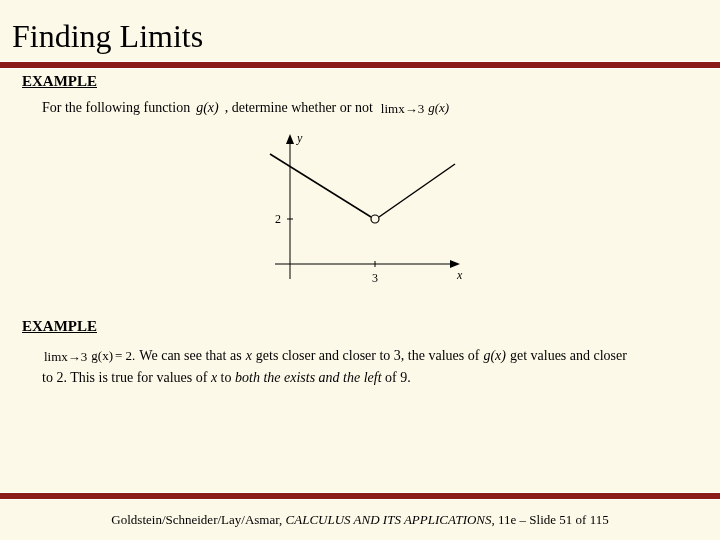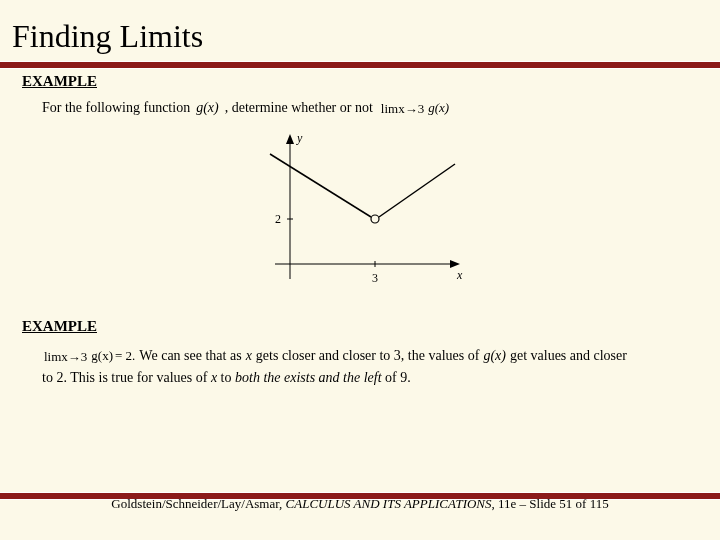--- a/index.html
+++ b/index.html
@@ -72,21 +72,21 @@
     left: 0; right: 0;
     bottom: 40px;
     height: 8px;
     background: #8b1a1a;
     border-top: 1px solid #fff;
     border-bottom: 1px solid #fff;
   }
   .footer {
     position: absolute;
     left: 0; right: 0;
-    bottom: 28px;
+    bottom: 12px;
     text-align: center;
     font-size: 13px;
   }
   .footer .ital { font-style: italic; }
 </style>
 </head>
 <body>
 
 <div class="title-area">
   <div class="title">Finding Limits</div>

